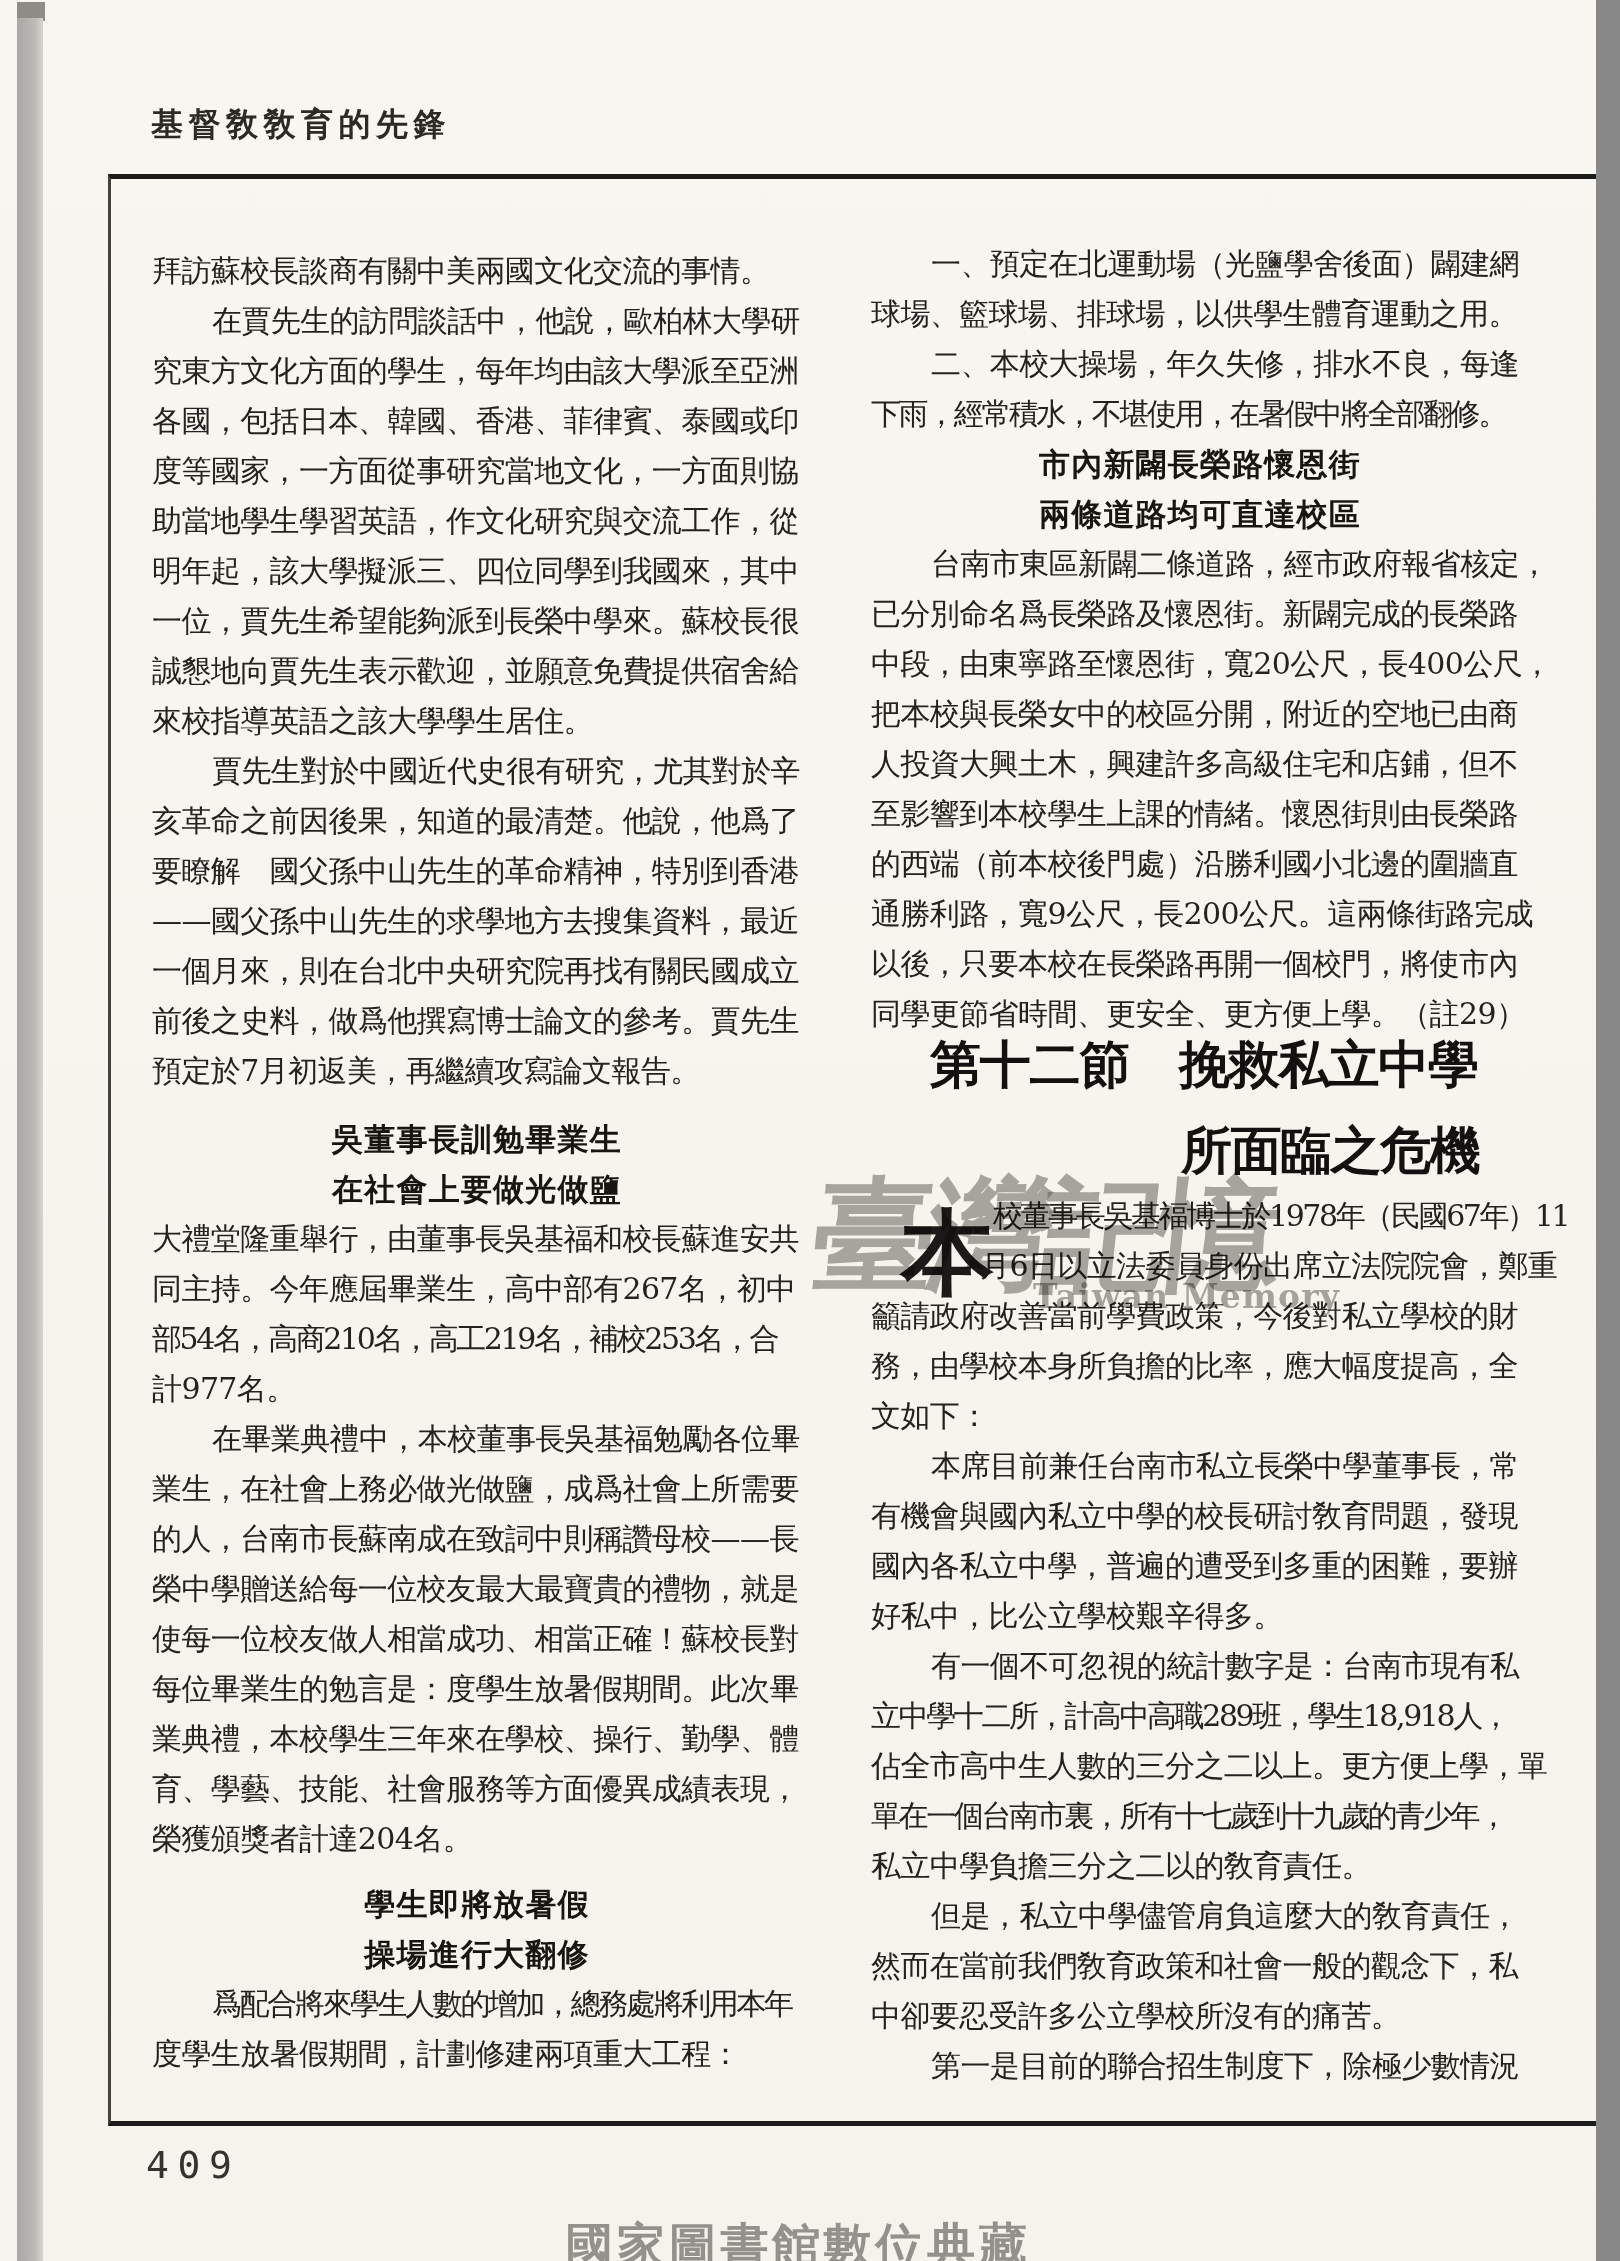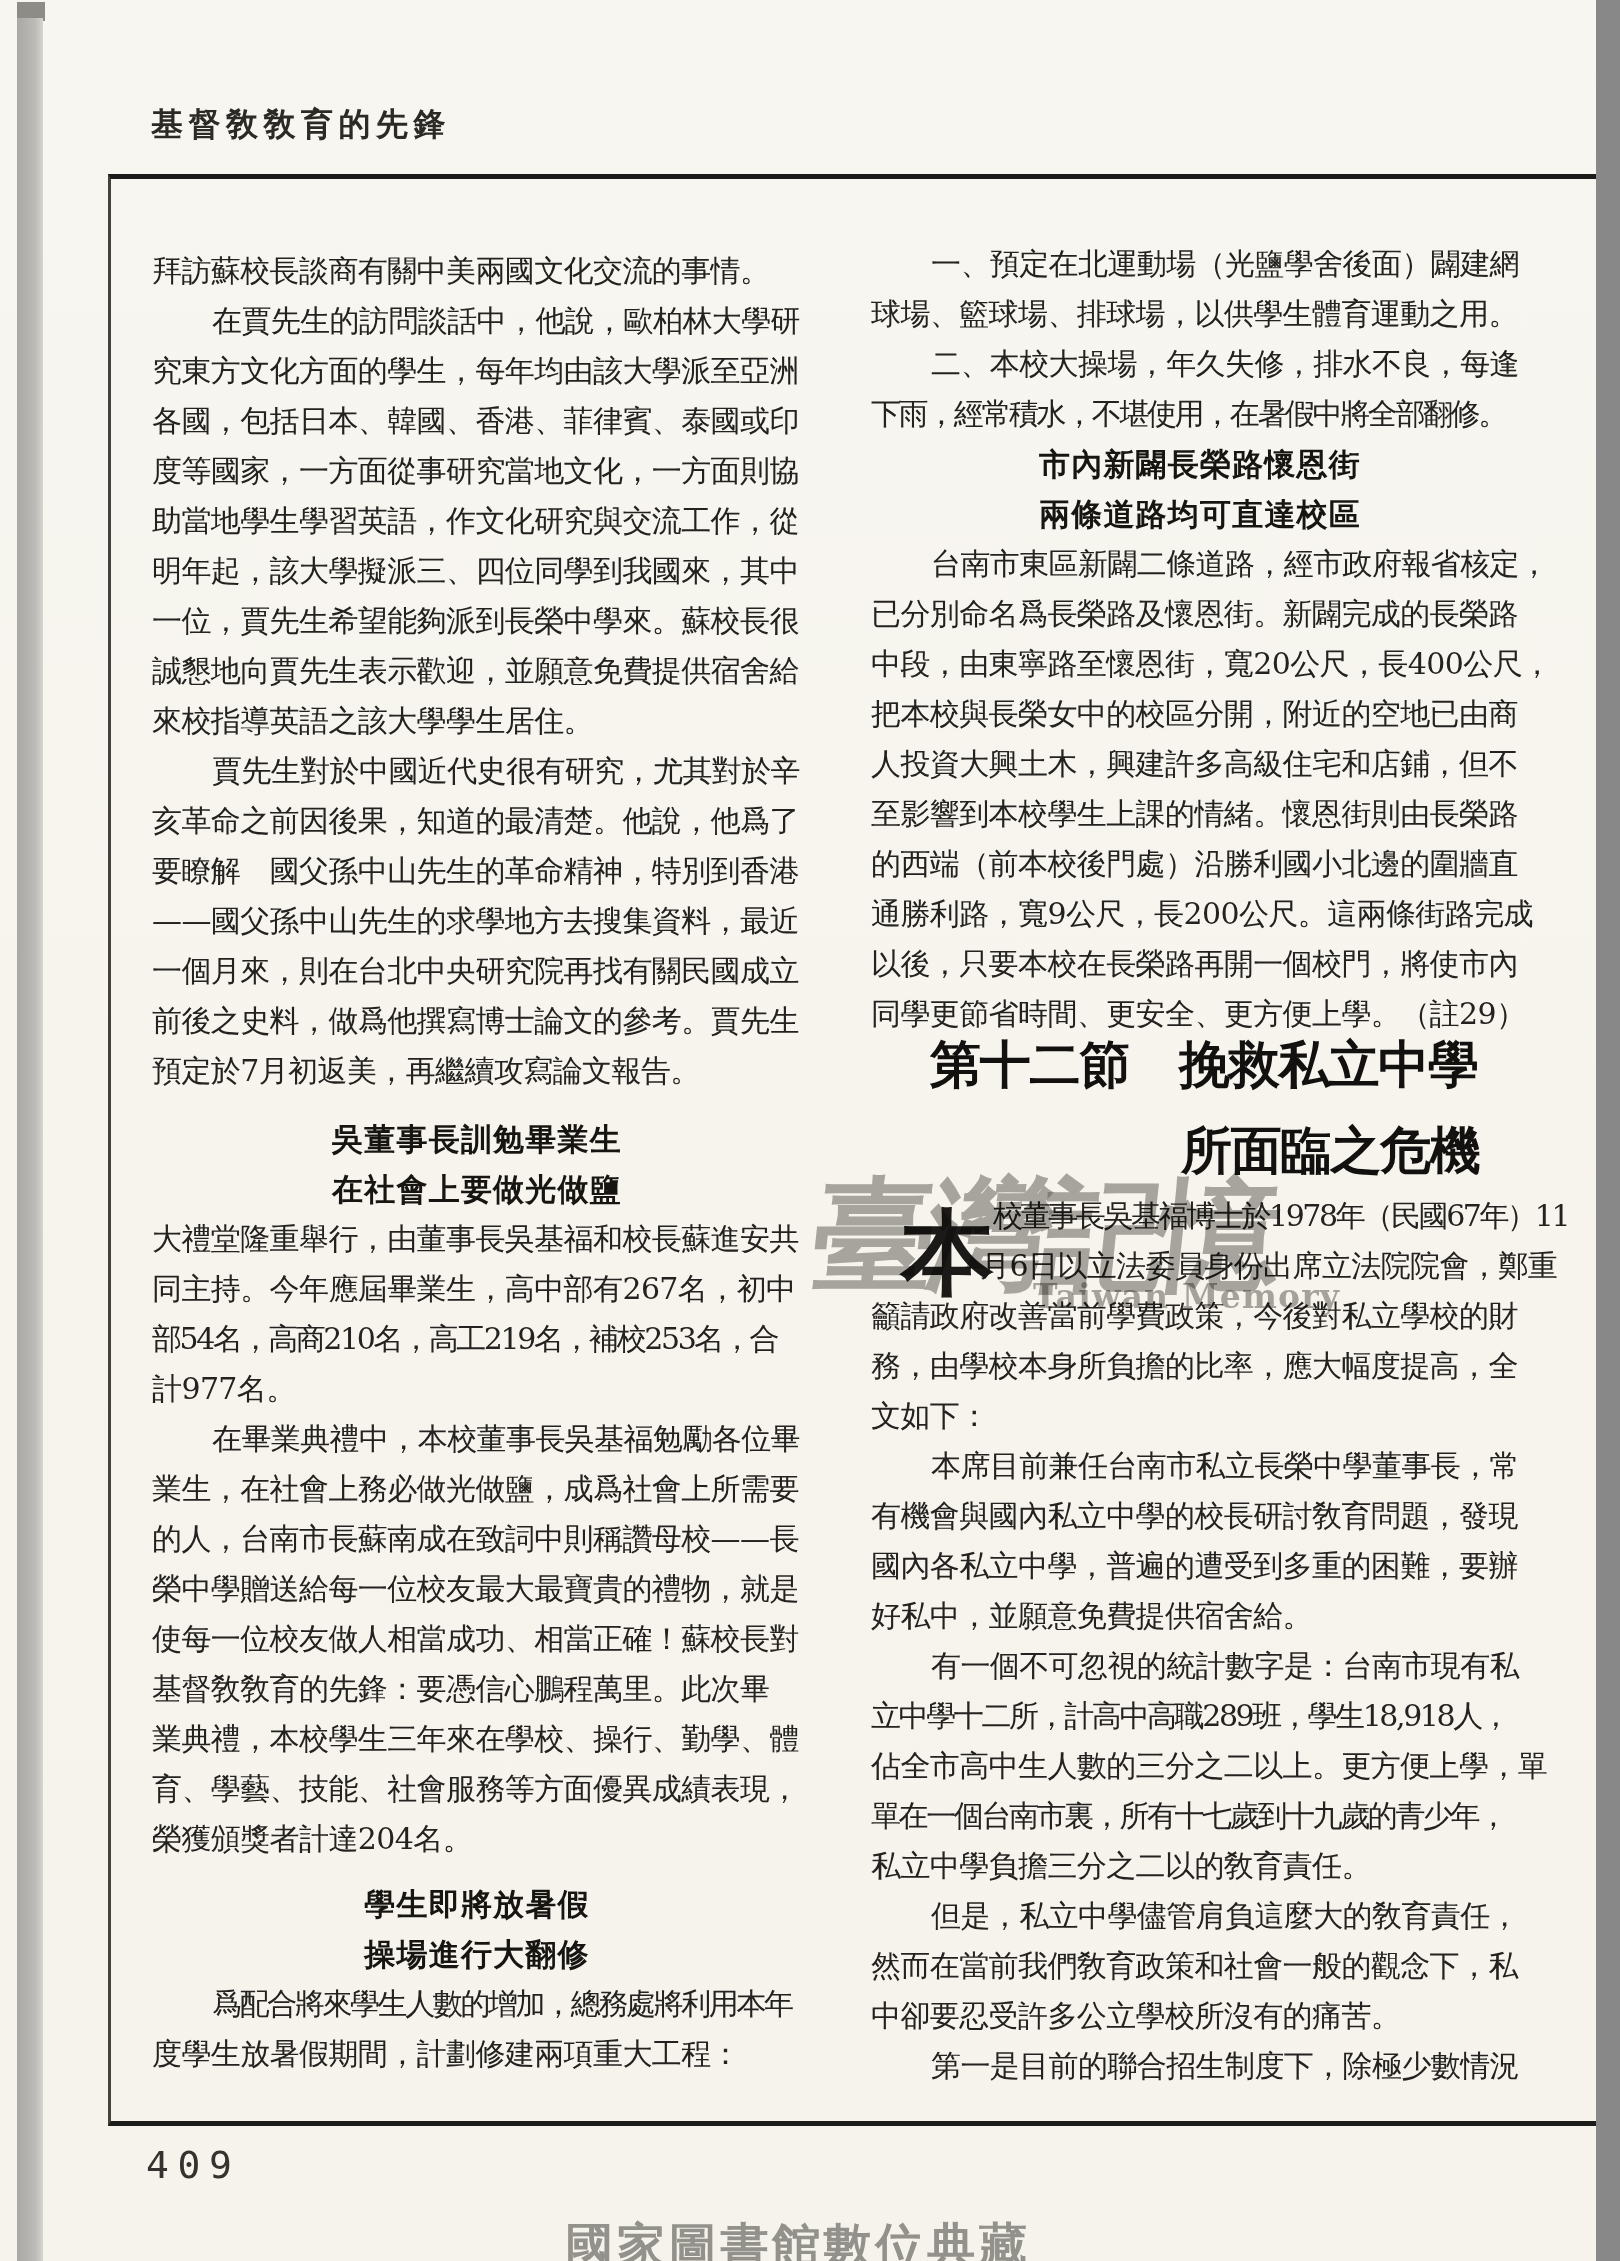--- a/index.html
+++ b/index.html
@@ -79,21 +79,21 @@
       <div class="ln h">在社會上要做光做鹽</div>
       <div class="ln">大禮堂隆重舉行，由董事長吳基福和校長蘇進安共</div>
       <div class="ln">同主持。今年應屆畢業生，高中部有267名，初中</div>
       <div class="ln tight">部54名，高商210名，高工219名，補校253名，合</div>
       <div class="ln">計977名。</div>
       <div class="ln i">在畢業典禮中，本校董事長吳基福勉勵各位畢</div>
       <div class="ln">業生，在社會上務必做光做鹽，成爲社會上所需要</div>
       <div class="ln">的人，台南市長蘇南成在致詞中則稱讚母校——長</div>
       <div class="ln">榮中學贈送給每一位校友最大最寶貴的禮物，就是</div>
       <div class="ln">使每一位校友做人相當成功、相當正確！蘇校長對</div>
-      <div class="ln">基督敎敎育的先鋒：要憑信心鵬程萬里。此次畢</div>
+      <div class="ln">每位畢業生的勉言是：度學生放暑假期間。此次畢</div>
       <div class="ln">業典禮，本校學生三年來在學校、操行、勤學、體</div>
       <div class="ln">育、學藝、技能、社會服務等方面優異成績表現，</div>
       <div class="ln">榮獲頒獎者計達204名。</div>
       <div class="ln h m24">學生即將放暑假</div>
       <div class="ln h">操場進行大翻修</div>
       <div class="ln i tight">爲配合將來學生人數的增加，總務處將利用本年</div>
       <div class="ln">度學生放暑假期間，計劃修建兩項重大工程：</div>
     </div>
   <div id="col-right" class="col">
       <div class="ln i">一、預定在北運動場（光鹽學舍後面）闢建網</div>
@@ -115,21 +115,21 @@
       <div class="ln t1">第十二節　挽救私立中學</div>
       <div class="ln t2">所面臨之危機</div>
       <div class="ln d1">校董事長吳基福博士於1978年（民國67年）11</div>
       <div class="ln d2">月6日以立法委員身份出席立法院院會，鄭重</div>
       <div class="ln">籲請政府改善當前學費政策，今後對私立學校的財</div>
       <div class="ln">務，由學校本身所負擔的比率，應大幅度提高，全</div>
       <div class="ln">文如下：</div>
       <div class="ln i">本席目前兼任台南市私立長榮中學董事長，常</div>
       <div class="ln">有機會與國內私立中學的校長研討敎育問題，發現</div>
       <div class="ln">國內各私立中學，普遍的遭受到多重的困難，要辦</div>
-      <div class="ln">好私中，並願意免費提供宿舍給。</div>
+      <div class="ln">好私中，比公立學校艱辛得多。</div>
       <div class="ln i">有一個不可忽視的統計數字是：台南市現有私</div>
       <div class="ln tight">立中學十二所，計高中高職289班，學生18,918人，</div>
       <div class="ln">佔全市高中生人數的三分之二以上。更方便上學，單</div>
       <div class="ln tight">單在一個台南市裏，所有十七歲到十九歲的青少年，</div>
       <div class="ln">私立中學負擔三分之二以的敎育責任。</div>
       <div class="ln i">但是，私立中學儘管肩負這麼大的敎育責任，</div>
       <div class="ln">然而在當前我們敎育政策和社會一般的觀念下，私</div>
       <div class="ln">中卻要忍受許多公立學校所沒有的痛苦。</div>
       <div class="ln i">第一是目前的聯合招生制度下，除極少數情況</div>
     </div>

